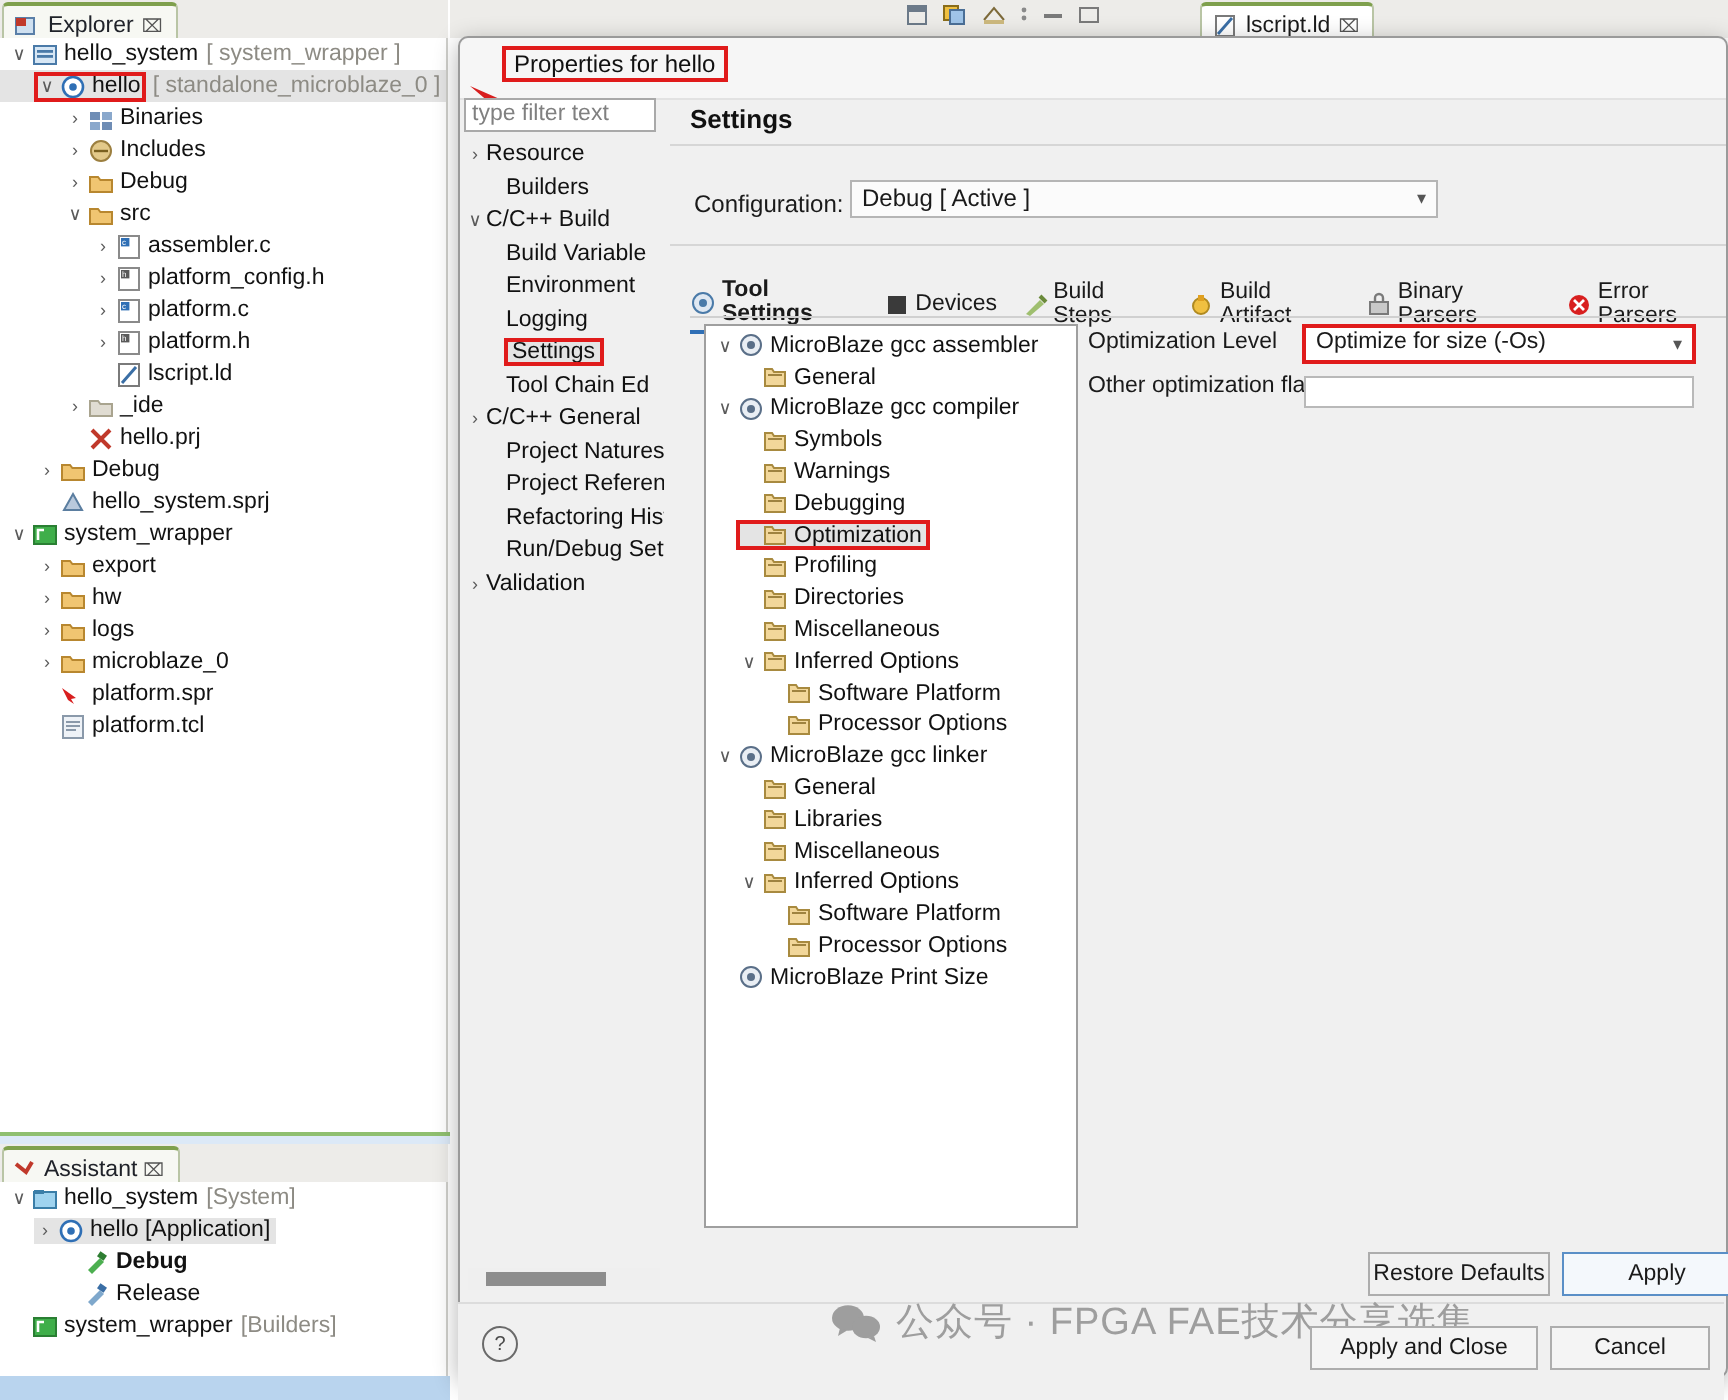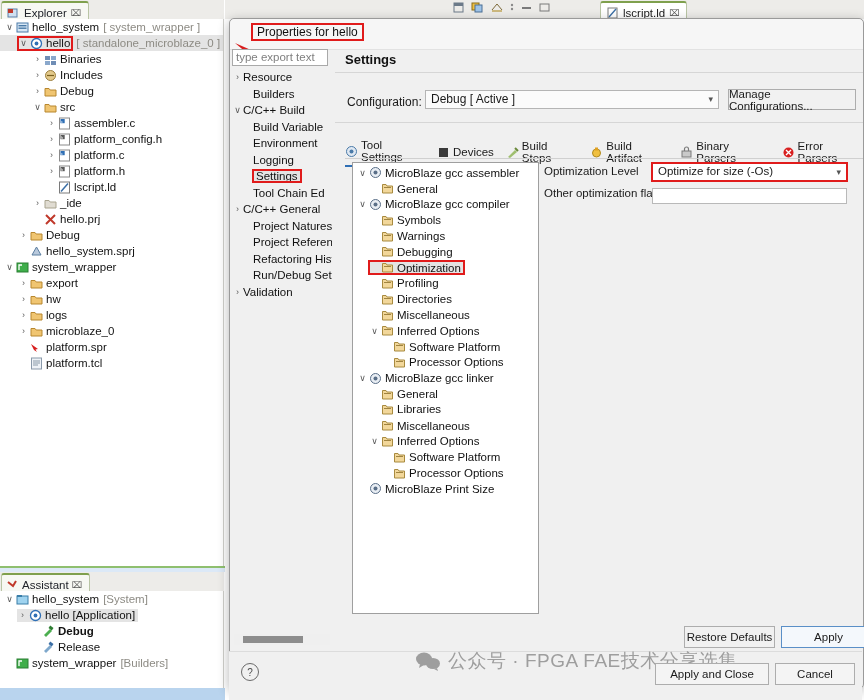--- a/index.html
+++ b/index.html
@@ -66,21 +66,21 @@
   .cfg-combo{position:absolute;left:425px;top:90px;width:294px;height:19px;background:#fbfbfb;
        border:1px solid #b5b5b5;box-sizing:border-box;font-size:12px;padding:1px 5px;}
   .cfg-chev{position:absolute;right:5px;top:3px;color:#555;font-size:9px;}
   .manage-btn{position:absolute;left:728px;top:89px;width:128px;height:21px;background:#f1f1f1;
        border:1px solid #adadad;font-size:11.5px;display:flex;align-items:center;justify-content:center;
        box-sizing:border-box;}
   .hr2{position:absolute;left:335px;top:122px;width:528px;height:1px;background:#d6d6d6;}
 
   .tabsrow{position:absolute;left:345px;top:139px;display:flex;align-items:center;gap:12px;font-size:11.5px;}
   .tabitem{display:flex;align-items:center;gap:3px;padding-bottom:2px;}
-  .tabitem.active{border-bottom:2px solid #2f6fb5;font-weight:normal;}
+  .tabitem.active{border-bottom:2px solid #2f6fb5;font-weight:bold;}
   .tabline{position:absolute;left:345px;top:158px;width:518px;height:1px;background:#d0d0d0;}
 
   .opt-tree{position:absolute;left:352px;top:162px;width:187px;height:452px;background:#fff;
        border:1px solid #9f9f9f;box-sizing:border-box;overflow:hidden;padding-top:2px;}
   .orow{height:15.8px;display:flex;align-items:center;font-size:11.5px;white-space:nowrap;color:#111;}
 
   .lbl-opt{position:absolute;left:544px;top:165px;font-size:11.5px;}
   .lbl-other{position:absolute;left:544px;top:187px;font-size:11.5px;}
   .opt-combo{position:absolute;left:652px;top:163px;width:195px;height:18px;background:#fff;
        border:1px solid #7f7f7f;box-sizing:border-box;font-size:11.5px;padding:1px 5px;}
@@ -518,21 +518,21 @@
     <svg width="22" height="14" viewBox="0 0 22 14">
         <path d="M1 2 L17 9 L12 10 L14 13 Z" fill="#d81f1f"></path>
       </svg>
   </span>
   <div class="dlg-title-text redbox">Properties for hello</div>
 
 </div>
 
 <div style="position:absolute;left:0;top:0;width:864px;height:700px;pointer-events:none;">
 
-  <div class="filterbox" style="pointer-events:auto;">type export text</div>
+  <div class="filterbox" style="pointer-events:auto;">type filter text</div>
 
   <div class="treepane" style="pointer-events:auto;">
     <div id="nav-rows">
         <div class="lrow" style="padding-left: 0px;">
           <span class="arrow">›</span>
           <span>Resource</span>
         </div>
         <div class="lrow" style="padding-left: 10px;">
           <span class="arrow"></span>
           <span>Builders</span>
@@ -591,21 +591,20 @@
   <div class="hthumb"></div>
 
   <div class="settings-title">Settings</div>
   <div class="hr1"></div>
 
   <div class="cfg-label">Configuration:</div>
   <div class="cfg-combo" style="pointer-events:auto;position:absolute;">
     <span>Debug  [ Active ]</span>
     <span class="cfg-chev">▾</span>
   </div>
-  <div class="manage-btn" style="pointer-events:auto;">Manage Configurations...</div>
   <div class="hr2"></div>
 
   <div class="tabsrow" style="pointer-events:auto;" id="dlg-tabs">
       <div class="tabitem active">
         <span class="ic" style="width:13px;flex:0 0 13px">
           <svg width="13" height="13" viewBox="0 0 13 13">
             <circle cx="6.5" cy="6.5" r="5" fill="#dfe8f2" stroke="#4a7aa8"></circle>
             <circle cx="6.5" cy="6.5" r="2" fill="#4a7aa8"></circle>
           </svg>
         </span>
@@ -834,21 +833,21 @@
             <span class="ic">
               <svg width="13" height="13" viewBox="0 0 13 13">
                 <path d="M1.5 2.5 H5 L6 4 H11.5 V11 H1.5 Z" fill="#f2d79a" stroke="#a88a3f"></path>
                 <path d="M3 5.5 H10" stroke="#8a6e2a" stroke-width=".8"></path>
               </svg>
             </span>
             <span style="margin-left:3px">General</span>
           </span>
         </div>
         <div class="orow" style="padding-left: 16px;">
-          <span style="display: flex; align-items: flex-start;">
+          <span style="display: flex; align-items: center;">
             <span class="arrow"></span>
             <span class="ic">
               <svg width="13" height="13" viewBox="0 0 13 13">
                 <path d="M1.5 2.5 H5 L6 4 H11.5 V11 H1.5 Z" fill="#f2d79a" stroke="#a88a3f"></path>
                 <path d="M3 5.5 H10" stroke="#8a6e2a" stroke-width=".8"></path>
               </svg>
             </span>
             <span style="margin-left:3px">Libraries</span>
           </span>
         </div>

